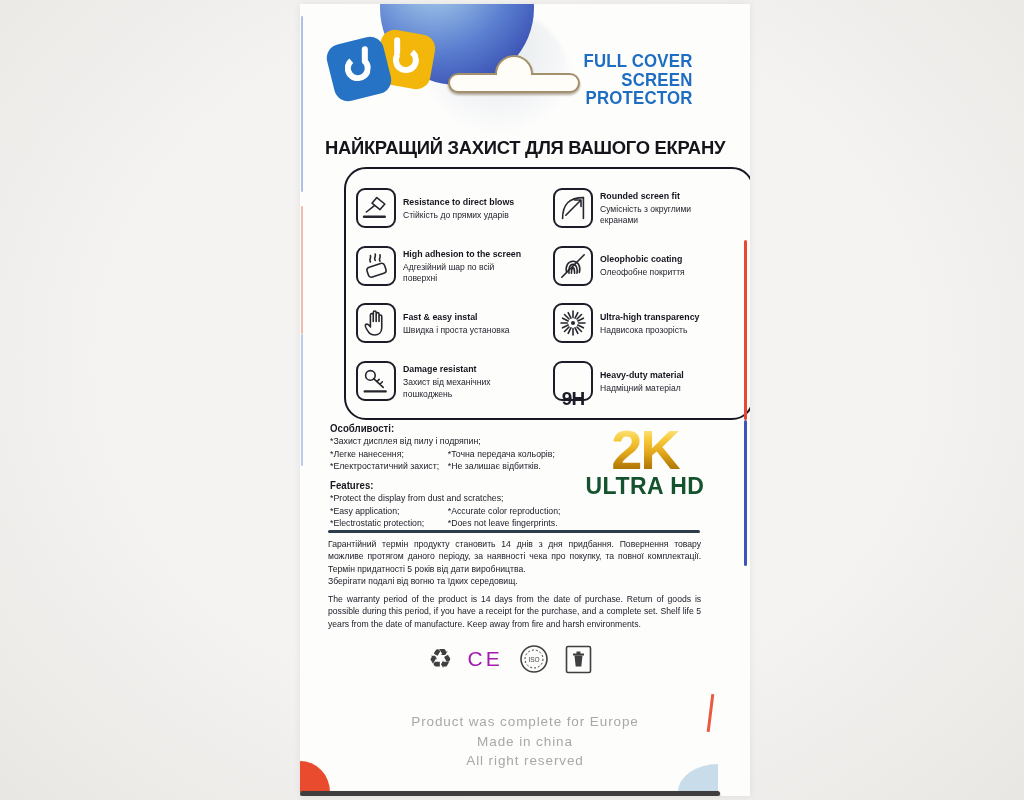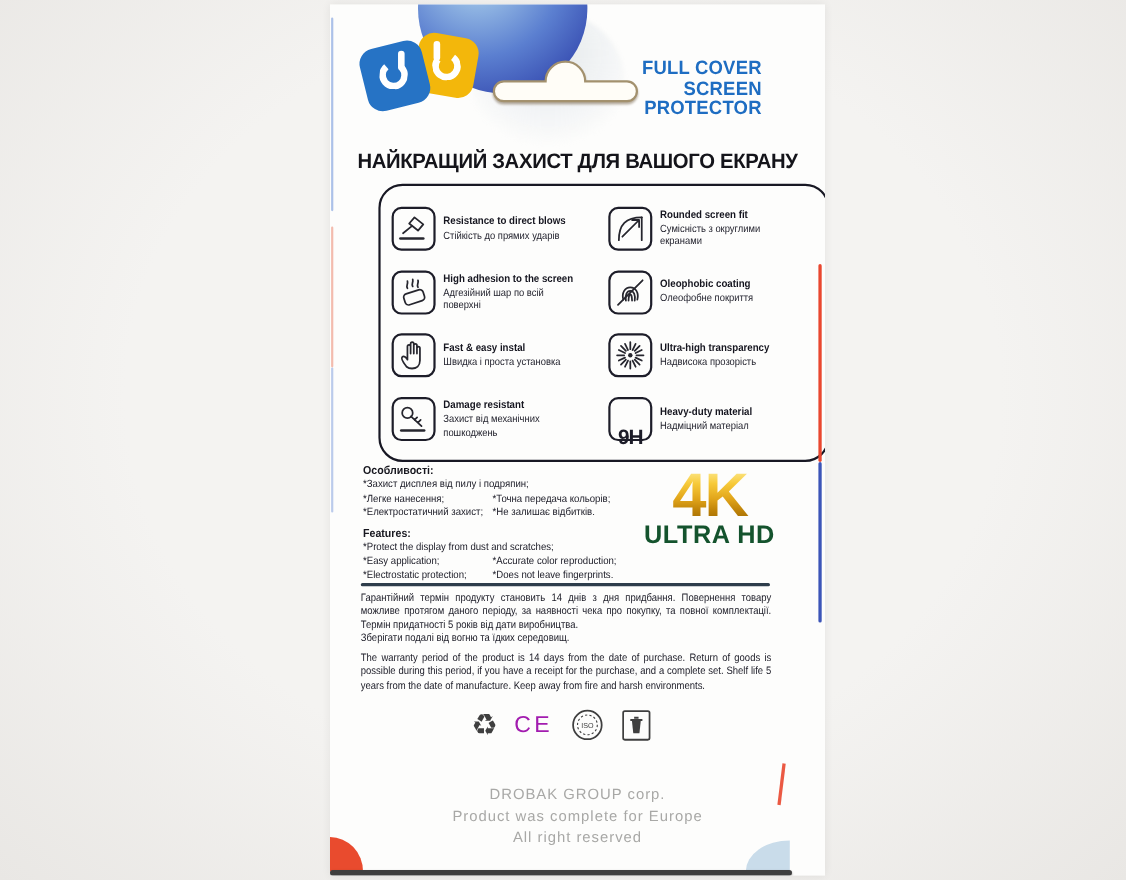--- a/index.html
+++ b/index.html
@@ -281,21 +281,21 @@
         <span>*Accurate color reproduction;</span>
       </div>
       <div class="cols">
         <span>*Electrostatic protection;</span>
         <span>*Does not leave fingerprints.</span>
       </div>
     </div>
   </div>
 
   <div class="badge4k">
-    <div class="fourk">4K</div>
+    <div class="fourk">2K</div>
     <div class="uhd">ULTRA HD</div>
   </div>
 
   <div class="divider"></div>
 
   <div class="warranty ua">
     <div>Гарантійний термін продукту становить 14 днів з дня придбання. Повернення товару можливе протягом даного періоду, за наявності чека про покупку, та повної комплектації. Термін придатності 5 років від дати виробництва.</div>
     <div class="p2">Зберігати подалі від вогню та їдких середовищ.</div>
   </div>
   <div class="warranty en">
@@ -311,22 +311,22 @@
       <text x="16" y="18.5" font-size="6.5" text-anchor="middle" fill="#3f3f3f" stroke="none" font-family="Liberation Sans, sans-serif">ISO</text>
     </svg>
     <svg width="27" height="29" viewBox="0 0 27 29">
       <rect x="1.5" y="1.5" width="24" height="26" rx="1.5"></rect>
       <path d="M9.5 10.5h8l-1.2 11h-5.6z" fill="#3f3f3f" stroke="none"></path>
       <path d="M8 9.5h11M11.5 7.5h4" stroke-width="1.8"></path>
     </svg>
   </div>
 
   <div class="footer">
-    <div>DROBAK GROUP corp.</div>
     <div>Product was complete for Europe</div>
+    <div>Made in china</div>
     <div>All right reserved</div>
   </div>
 
   <div class="stripe r-red"></div>
   <div class="stripe r-blue"></div>
   <div class="stripe l-1"></div>
   <div class="stripe l-2"></div>
   <div class="stripe l-3"></div>
   <div class="sliver-br"></div>
   <div class="corner-bl"></div>

